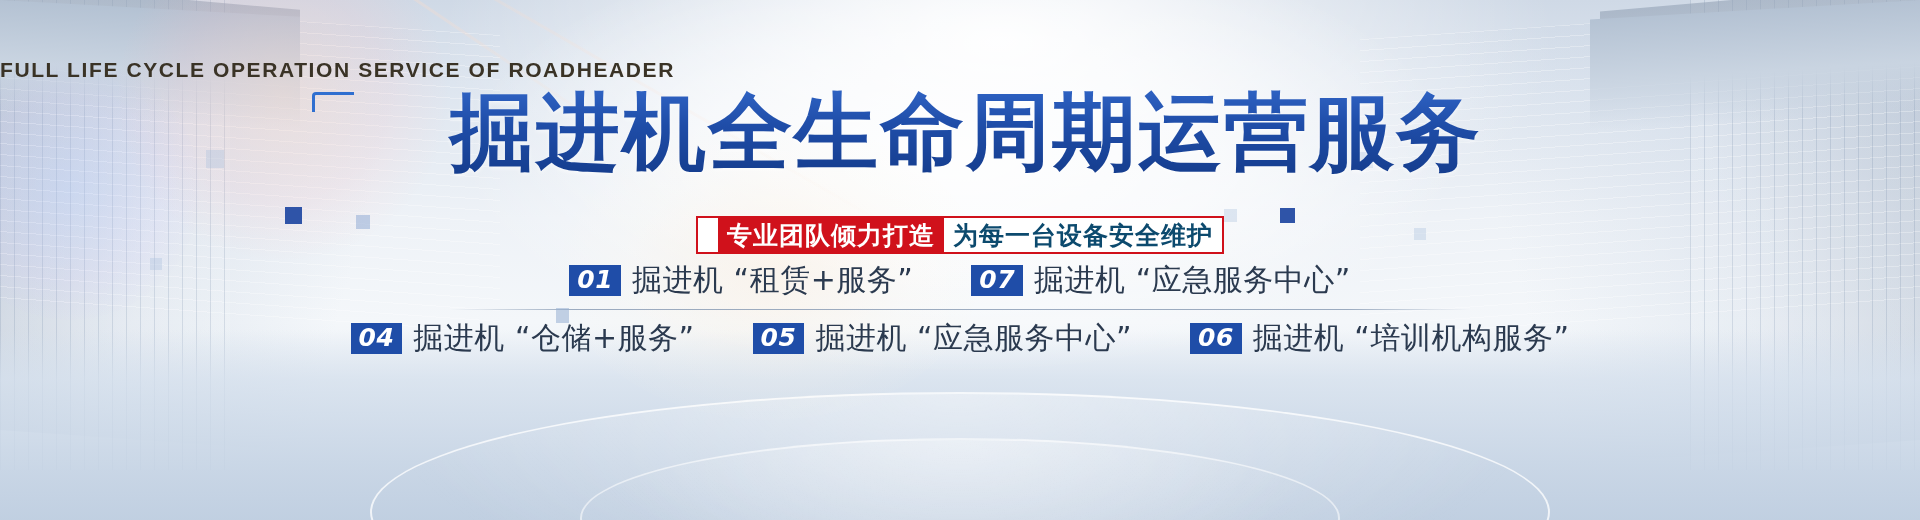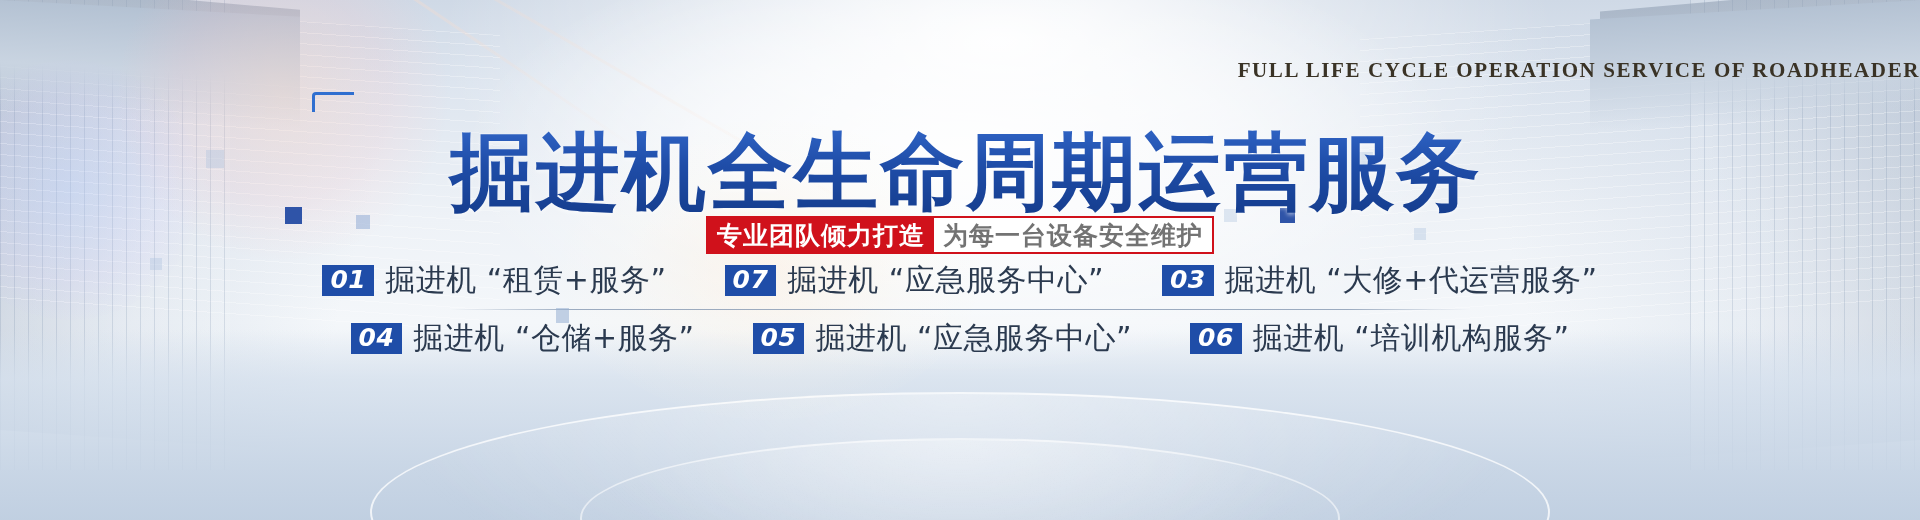--- a/index.html
+++ b/index.html
@@ -146,66 +146,66 @@
     border-top:3px solid #2f6fd0;
     border-left:3px solid #2f6fd0;
     border-top-left-radius:4px;
   }
 
   
   .content { position:absolute; inset:0; }
 
   .eyebrow {
     position:absolute; top:58px; left:0; right:0;
-    text-align:right;
+    text-align:left;
     font-size:21px;
     font-weight:bold;
     letter-spacing:1.6px;
     color:#3a3326;
-    font-family:Liberation Serif, serif;
+    font-family:Liberation Sans, sans-serif;
   }
 
   .headline {
     position:absolute; top:88px; left:12px; right:0;
     text-align:center;
     font-size:84px;
     line-height:88px;
     font-weight:bold;
     letter-spacing:2px;
     font-family:"DejaVu Sans","Liberation Sans",sans-serif;
     background:linear-gradient(180deg,#2f63c4 0%, #1f4da8 42%, #153d8e 100%);
     -webkit-background-clip:text;
     background-clip:text;
     color:transparent;
     -webkit-text-fill-color:transparent;
     text-shadow:none;
     filter:drop-shadow(0 2px 2px rgba(255,255,255,.55));
-    margin-top:40px;
   }
 
   .slogan {
     position:absolute; top:216px; left:50%;
     transform:translateX(-50%);
     display:flex;
     align-items:stretch;
     border:2px solid #d0111b;
     background:#ffffff;
     height:38px;
+    padding-left:20px;
   }
   .slogan .part {
     display:flex; align-items:center;
     font-size:25px;
     font-weight:bold;
     letter-spacing:1px;
     font-family:"DejaVu Serif","Liberation Serif",serif;
     padding:0 9px;
     white-space:nowrap;
   }
   .slogan .part.fill { background:#d0111b; color:#ffffff; }
-  .slogan .part.line { background:#ffffff; color:#737373; }
+  .slogan .part.line { background:#ffffff; color:#0c4a6e; }
 
   .services { position:absolute; left:0; right:0; top:252px; }
   .srow {
     display:flex;
     justify-content:center;
     align-items:center;
     gap:58px;
     height:57px;
   }
   .sitem { display:flex; align-items:center; gap:11px; white-space:nowrap; }
@@ -302,24 +302,20 @@
 
       <div class="srow">
         <div class="sitem">
           <span class="snum">01</span>
           <span class="stext">掘进机 “租赁+服务”</span>
         </div>
         <div class="sitem">
           <span class="snum">07</span>
           <span class="stext">掘进机 “应急服务中心”</span>
         </div>
-        <div class="sitem">
-          <span class="snum">03</span>
-          <span class="stext">掘进机 “大修+代运营服务”</span>
-        </div>
       </div>
 
       <div style="position:relative;">
         <div class="divider"></div>
         <div class="divider-tick" style="left:556px; top:-1px;"></div>
       </div>
 
       <div class="srow">
         <div class="sitem">
           <span class="snum">04</span>

